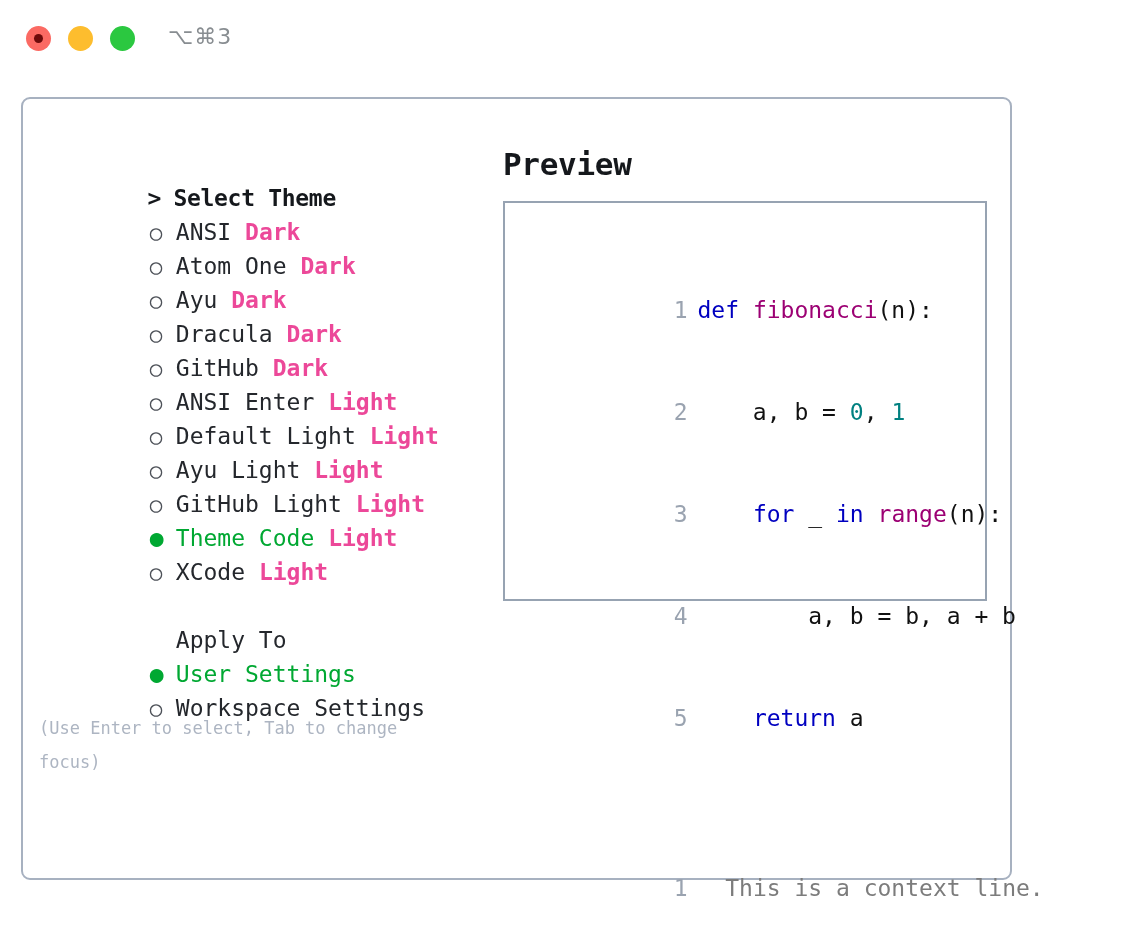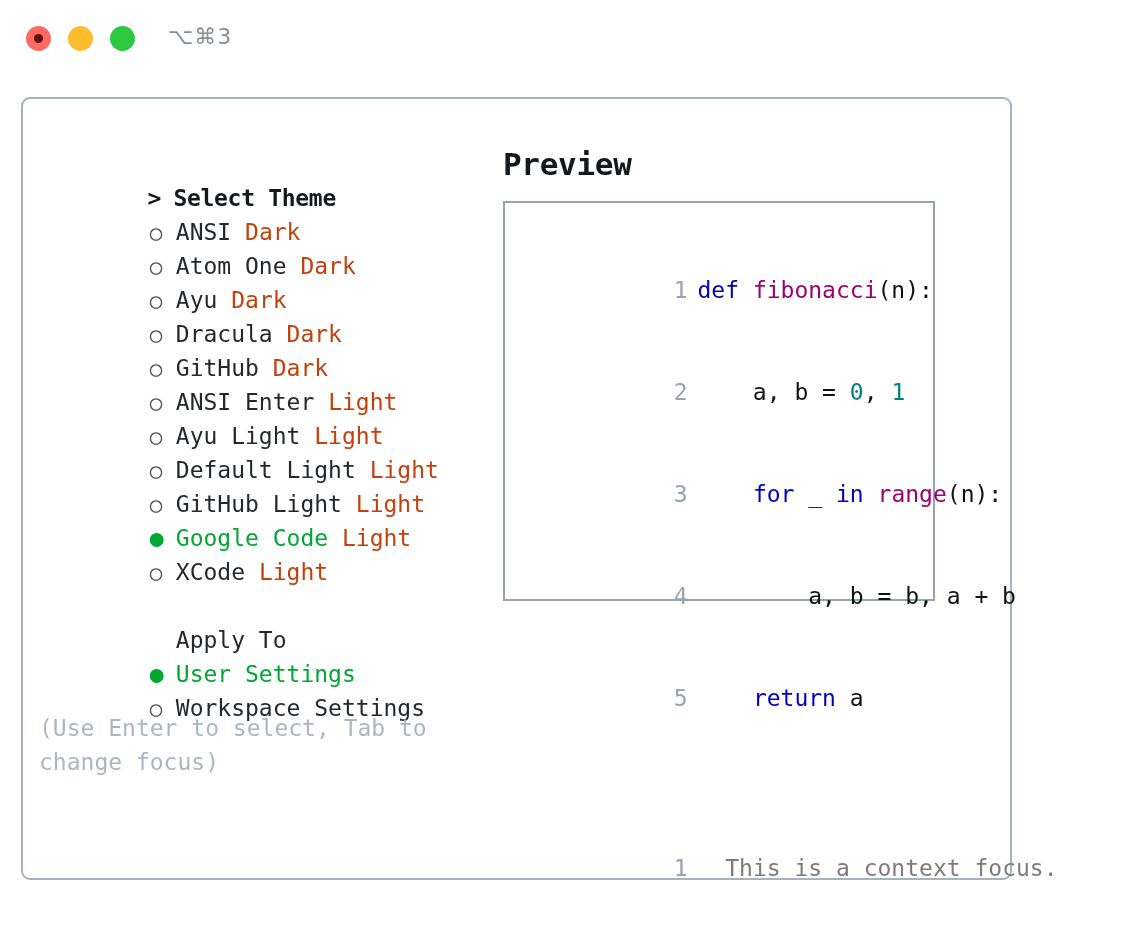--- a/index.html
+++ b/index.html
@@ -98,32 +98,32 @@
     width: 26px;
     white-space: pre;
   }
   .hdr-row {
     font-weight: bold;
     color: #15181c;
     letter-spacing: -0.3px;
   }
   .hdr-row .marker { font-weight: bold; }
   .theme-name { color: #24272c; }
-  .theme-tag  { color: #c2410c; }
+  .theme-tag  { color: #ec4899; font-weight: bold; }
   .row.selected .marker,
   .row.selected .theme-name,
   .row.selected .opt-label { color: #00a832; }
   .row .marker.filled { color: #00a832; }
   .row .marker.hollow { color: #4d5158; font-size: 21px; }
   .opt-label { color: #24272c; }
   .spacer-row { height: 34px; }
 
   #hint {
     margin-top: 20px;
-    font-size: 23px;
+    font-size: 17px;
     line-height: 34px;
     color: #adb5c2;
     width: 420px;
     white-space: pre-wrap;
   }
 
   
   #preview-column {
     position: absolute;
     left: 480px;
@@ -132,26 +132,26 @@
   }
   #preview-heading {
     font-size: 31px;
     font-weight: bold;
     color: #15181c;
     letter-spacing: -0.3px;
     line-height: 34px;
   }
   #preview-box {
     margin-top: 20px;
-    width: 432px;
+    width: 484px;
     height: 400px;
     border: 2px solid #97a3b2;
     box-sizing: border-box;
     background: #ffffff;
-    padding: 36px 0 0 18px;
+    padding: 56px 0 0 18px;
   }
   .code-line {
     font-size: 23px;
     line-height: 34px;
     white-space: pre;
     color: #111111;
   }
   .lineno {
     display: inline-block;
     width: 26px;
@@ -207,33 +207,33 @@
 
       <div class="row">
         <span class="marker hollow">○</span><span class="theme-name">GitHub</span><span class="theme-tag"> <span>Dark</span></span>
       </div>
 
       <div class="row">
         <span class="marker hollow">○</span><span class="theme-name">ANSI Enter</span><span class="theme-tag"> <span>Light</span></span>
       </div>
 
       <div class="row">
+        <span class="marker hollow">○</span><span class="theme-name">Default Light</span><span class="theme-tag"> <span>Light</span></span>
+      </div>
+
+      <div class="row">
         <span class="marker hollow">○</span><span class="theme-name">Ayu Light</span><span class="theme-tag"> <span>Light</span></span>
       </div>
 
       <div class="row">
-        <span class="marker hollow">○</span><span class="theme-name">Default Light</span><span class="theme-tag"> <span>Light</span></span>
-      </div>
-
-      <div class="row">
         <span class="marker hollow">○</span><span class="theme-name">GitHub Light</span><span class="theme-tag"> <span>Light</span></span>
       </div>
 
       <div class="row selected">
-        <span class="marker filled">●</span><span class="theme-name">Google Code</span><span class="theme-tag"> <span>Light</span></span>
+        <span class="marker filled">●</span><span class="theme-name">Theme Code</span><span class="theme-tag"> <span>Light</span></span>
       </div>
 
       <div class="row">
         <span class="marker hollow">○</span><span class="theme-name">XCode</span><span class="theme-tag"> <span>Light</span></span>
       </div>
 
       <div class="spacer-row"></div>
 
       <div class="row">
         <span class="marker"> </span><span>Apply To</span>
@@ -272,21 +272,21 @@
         </div>
 
         <div class="code-line">
           <span class="lineno">5</span><span class="tok-plain">    </span><span class="tok-kw">return</span><span class="tok-plain"> a</span>
         </div>
 
         <div class="blank-line"></div>
         <div class="blank-line"></div>
 
         <div class="code-line">
-          <span class="lineno">1</span><span class="diff-ctx"> </span><span class="diff-ctx"> This is a context focus.</span>
+          <span class="lineno">1</span><span class="diff-ctx"> </span><span class="diff-ctx"> This is a context line.</span>
         </div>
 
         <div class="code-line">
           
         </div>
 
       </div>
     </div>
 
   </div>

